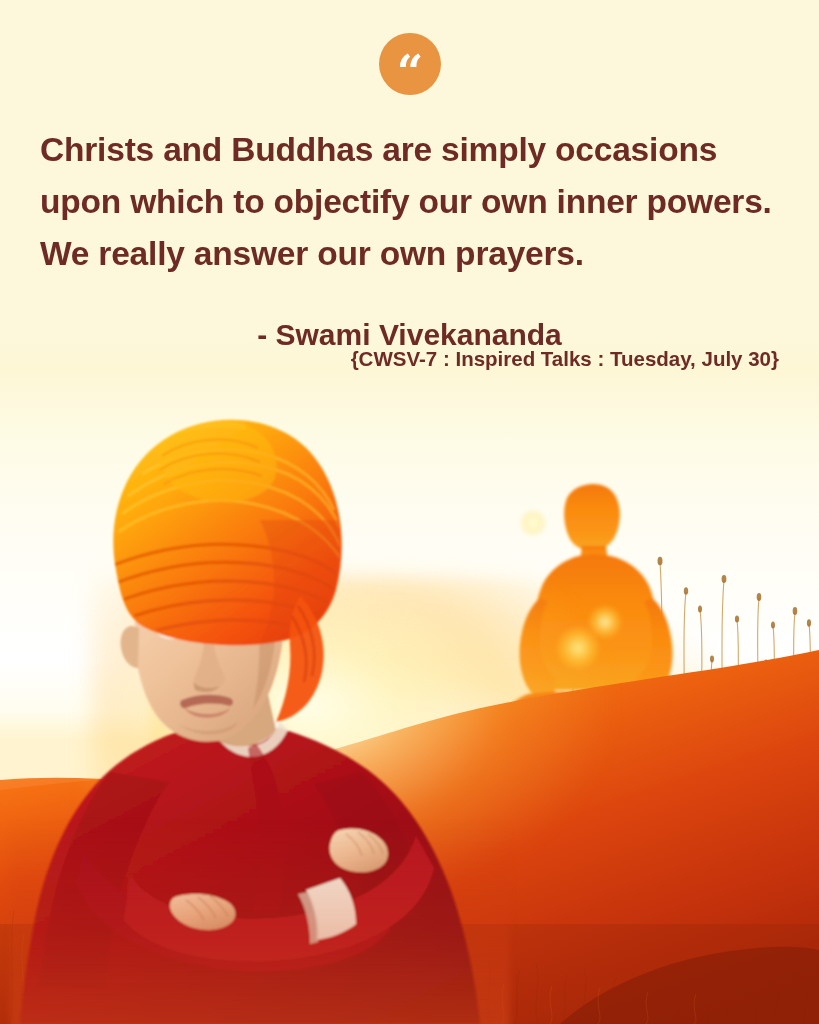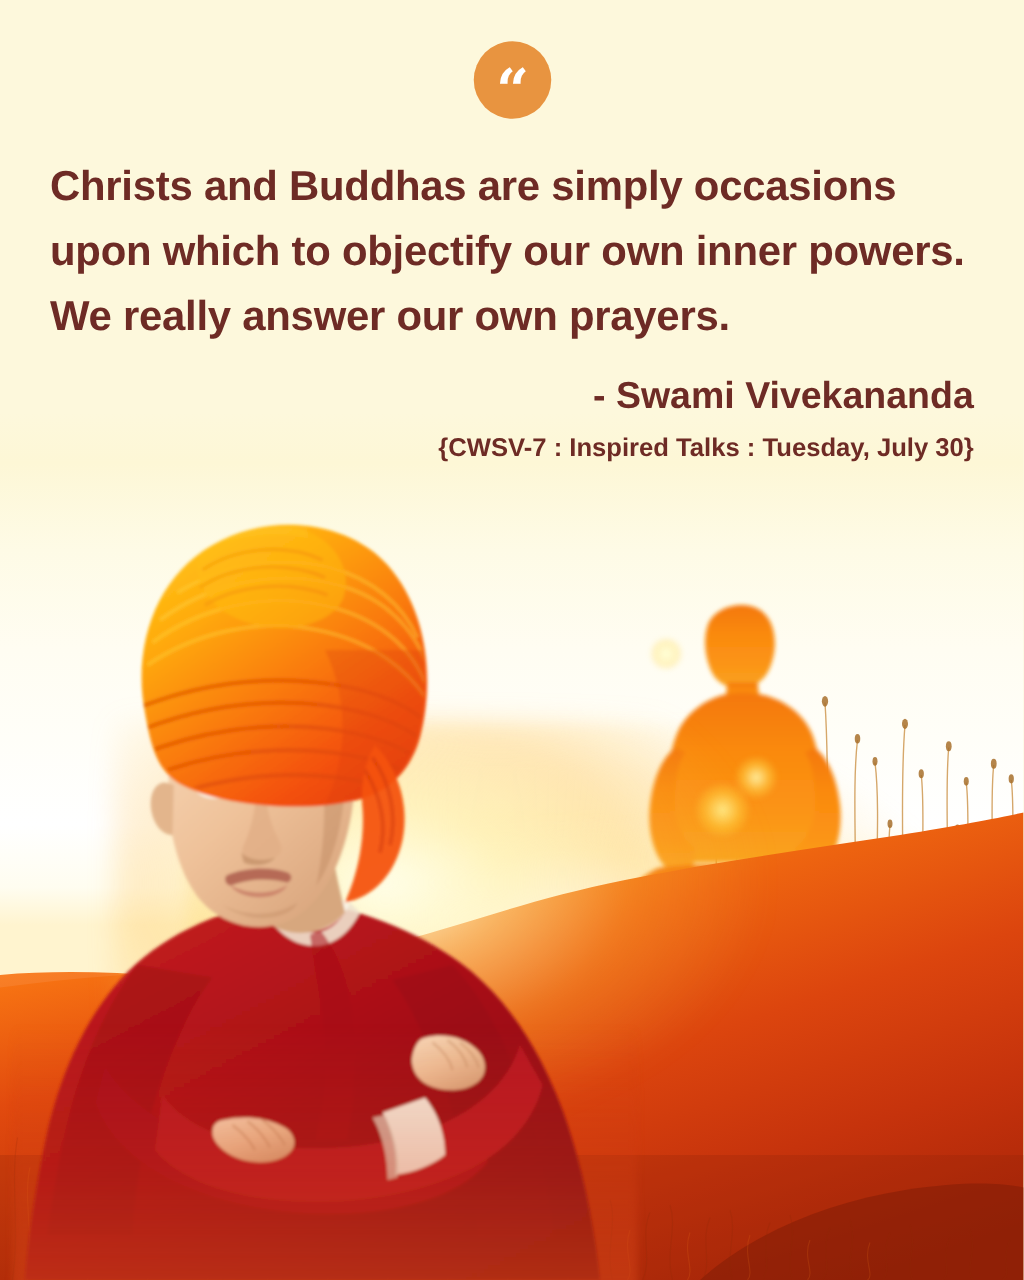--- a/index.html
+++ b/index.html
@@ -129,22 +129,22 @@
   }
 
   .quote-text{
     position:absolute; left:40px; top:124px; width:739px;
     text-align:left;
     font-size:33.5px; line-height:52px;
     font-weight:700; letter-spacing:-0.2px;
     color:#6E2B25;
   }
   .attribution{
-    position:absolute; left:40px; top:298px; width:739px;
-    text-align:right;
+    position:absolute; left:40px; top:316px; width:739px;
+    text-align:center;
     font-size:30px; line-height:38px; font-weight:700;
     color:#6E2B25;
   }
   .source{
     position:absolute; left:40px; top:345px; width:739px;
     text-align:right;
     font-size:20.5px; line-height:28px; font-weight:700;
     color:#6E2B25;
   }
 </style>

